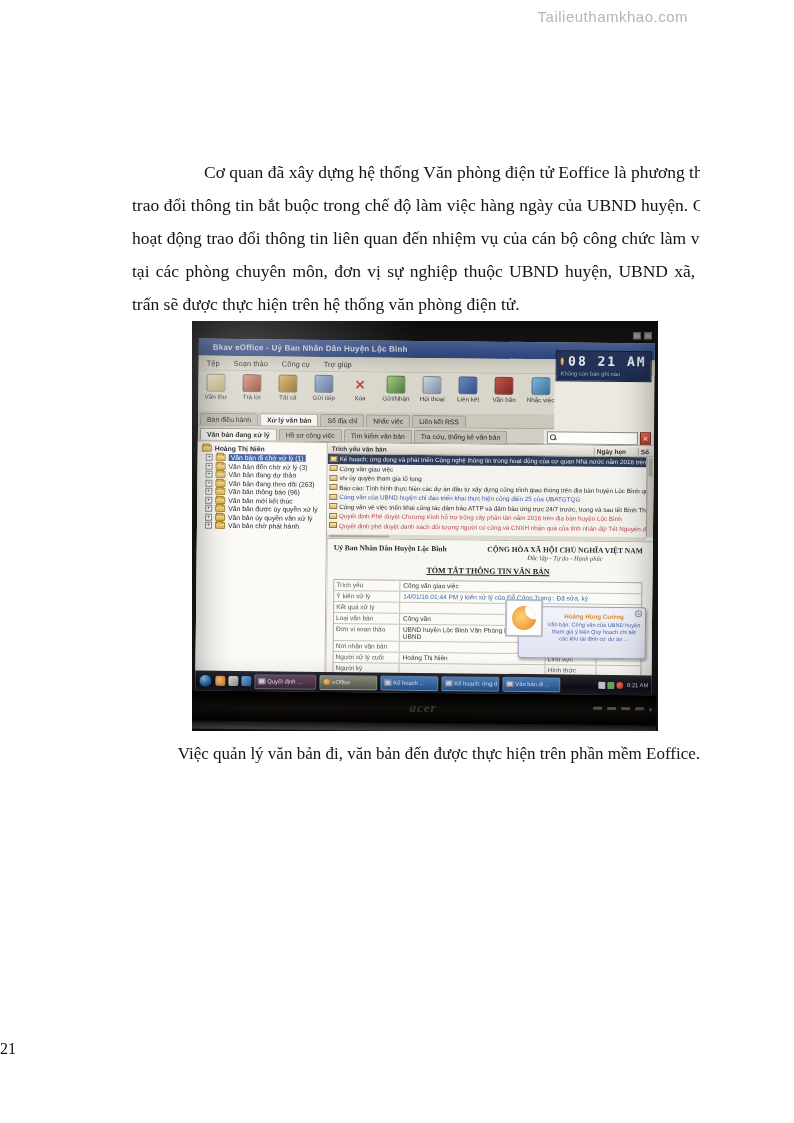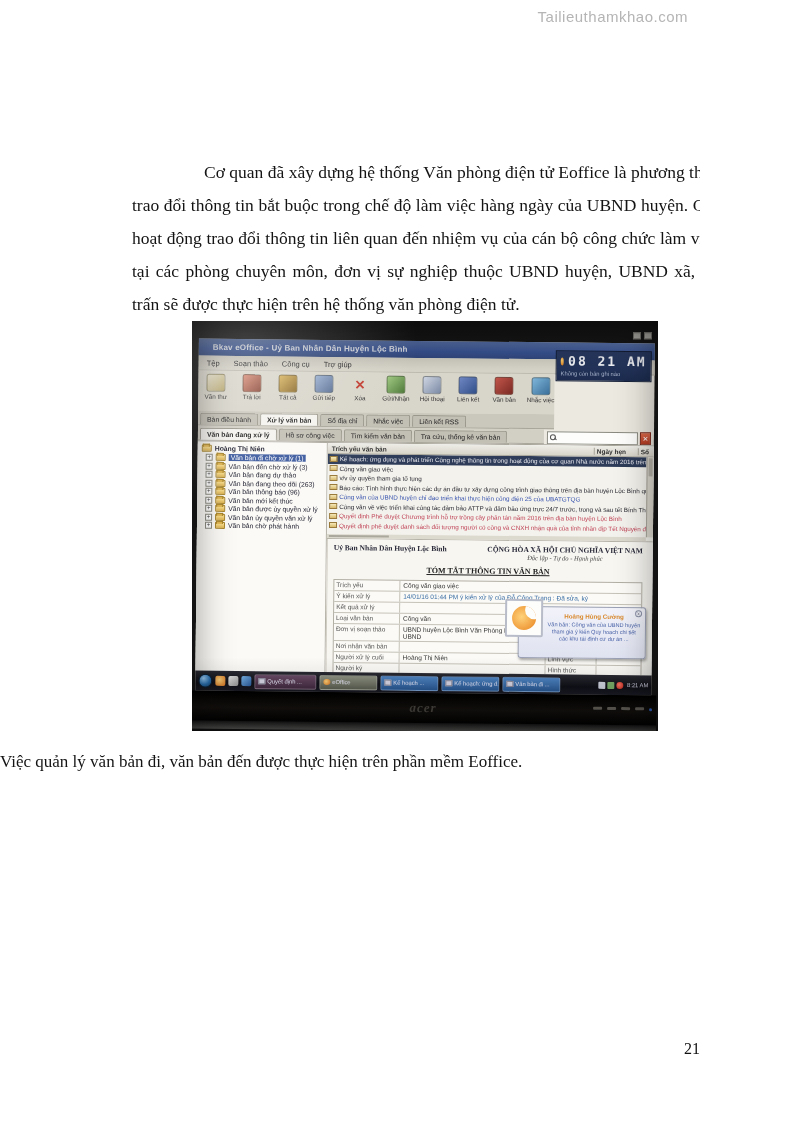--- a/index.html
+++ b/index.html
@@ -8,23 +8,23 @@
           font-family:"Liberation Serif", serif; color:#111; }
 
   .watermark { position:absolute; top:8px; right:12px; font-family:"Liberation Sans", sans-serif;
                font-size:15px; color:#b5b5b5; letter-spacing:0.5px; }
 
   .para { position:absolute; left:132px; width:588px; font-size:17.5px; line-height:33px;
           text-align:justify; color:#141414; }
   .p1 { top:90px; }
   .p2 { top:156px; text-indent:72px; }
 
-  .caption { position:absolute; top:744px; left:0; width:100%; text-align:left;
-             font-size:17px; color:#141414;margin-top:8px; }
-  .pageno  { position:absolute; top:1040px; left:0; width:100%; text-align:right; font-size:16px; }
+  .caption { position:absolute; top:744px; left:0; width:100%; text-align:right;
+             font-size:17px; color:#141414; }
+  .pageno  { position:absolute; top:1040px; left:0; width:100%; text-align:left; font-size:16px; }
 
   
   .photo { position:absolute; left:192px; top:321px; width:466px; height:410px;
            background:#181818; overflow:hidden; }
   .photo-inner { position:absolute; inset:0; filter:blur(0.3px); }
   .tilt { position:absolute; inset:0; transform:rotate(0.6deg); }
   .photo-overlay { position:absolute; inset:0; pointer-events:none;
       background:
         radial-gradient(circle at 12% 6%, rgba(255,255,255,0.22), rgba(255,255,255,0) 30%),
         linear-gradient(180deg, rgba(0,0,0,0.30), rgba(0,0,0,0) 12%, rgba(0,0,0,0) 82%, rgba(0,0,0,0.25));

